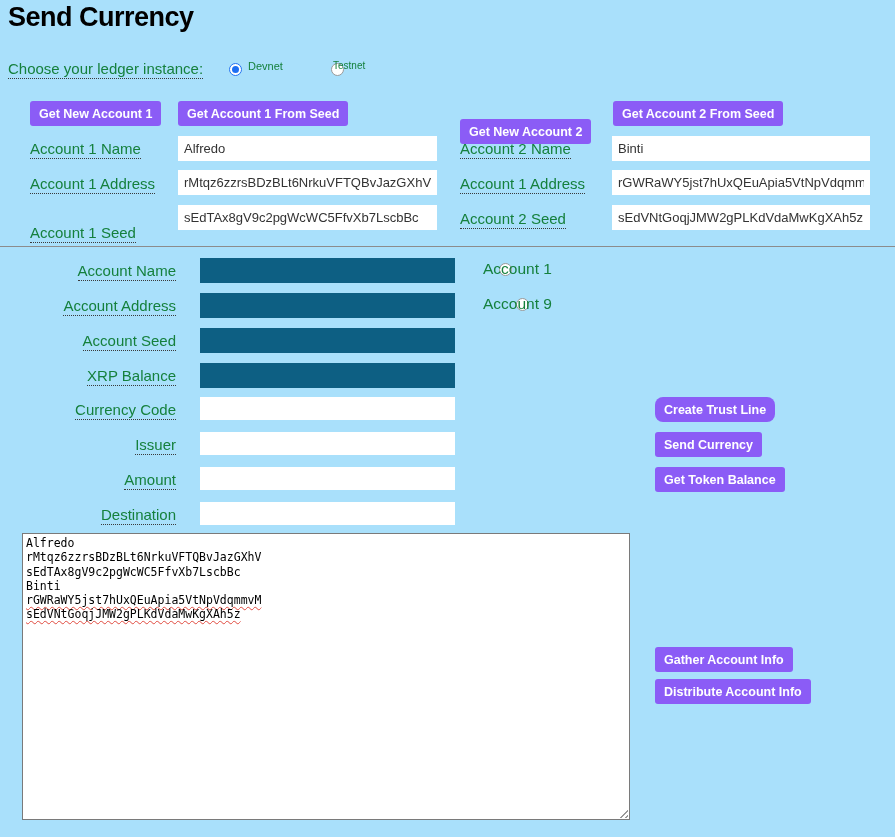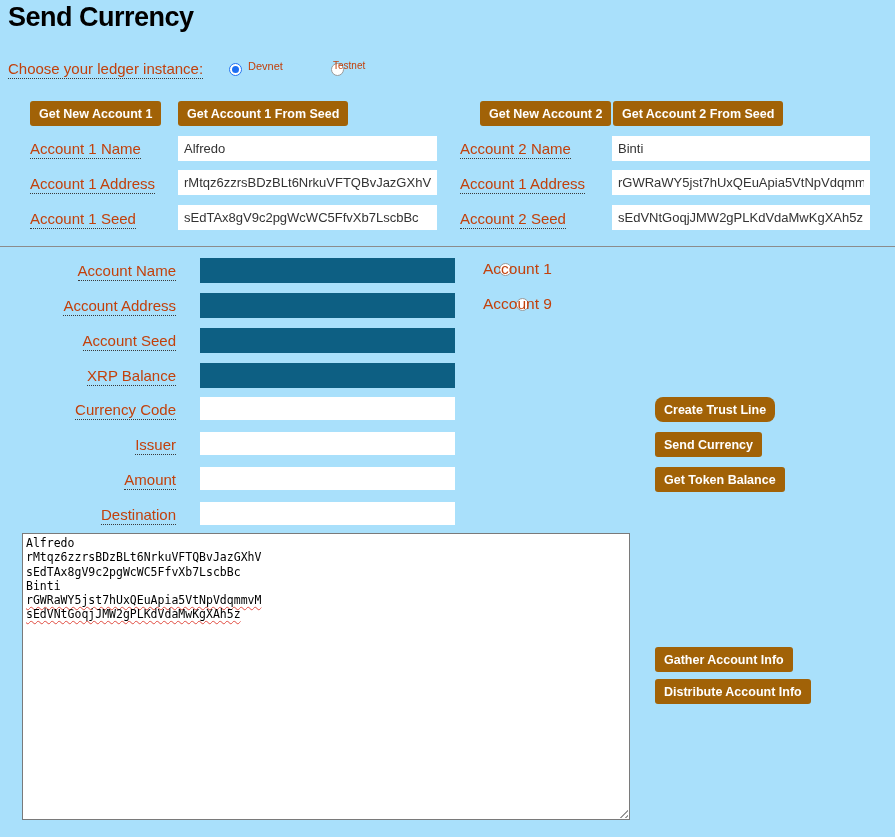--- a/index.html
+++ b/index.html
@@ -7,25 +7,25 @@
     width:895px;height:837px;position:relative;overflow:hidden;
     background:#a9e0fb;
     font-family:"Liberation Sans",sans-serif;
     -webkit-font-smoothing:antialiased;
   }
   .abs{position:absolute;}
   .page-title{
     left:8px;top:2px;font-size:27px;font-weight:bold;color:#000;
     letter-spacing:-0.5px;margin:0;
   }
-  .lbl{font-size:15px;color:#c2410c;white-space:nowrap;}
+  .lbl{font-size:15px;color:#15803d;white-space:nowrap;}
   .lbl .u{border-bottom:1px dotted #3a3a3a;padding-bottom:1px;}
   .right-lbl{text-align:right;width:168px;left:8px;}
   .btn{
-    background:#a16207;color:#fff;border:none;border-radius:3px;
+    background:#8b5cf6;color:#fff;border:none;border-radius:3px;
     font-family:"Liberation Sans",sans-serif;font-size:12.5px;font-weight:600;
     height:25px;padding:0 9px;white-space:nowrap;cursor:pointer;
     display:inline-flex;align-items:center;
   }
   .field{
     background:#ffffff;border:none;box-sizing:border-box;
     font-family:"Liberation Sans",sans-serif;font-size:13px;color:#333;
     padding:0 6px;outline:none;
   }
   .teal-field{background:#0d5f83;}
@@ -78,25 +78,25 @@
 
 <button class="abs btn" style="left:30px;top:101px;">Get New Account 1</button>
 <button class="abs btn" style="left:178px;top:101px;">Get Account 1 From Seed</button>
 
 <div class="abs lbl" style="left:30px;top:140px;"><span class="u">Account 1 Name</span></div>
 <input class="abs field" style="left: 178px; top: 136px; width: 259px; height: 25px;" value="Alfredo">
 
 <div class="abs lbl" style="left:30px;top:175px;"><span class="u">Account 1 Address</span></div>
 <input class="abs field" style="left: 178px; top: 170px; width: 259px; height: 25px;" value="rMtqz6zzrsBDzBLt6NrkuVFTQBvJazGXhV">
 
-<div class="abs lbl" style="left:30px;top:210px;"><span class="u">Account 1 Seed</span></div>
+<div class="abs lbl" style="left:30px;top:224px;"><span class="u">Account 1 Seed</span></div>
 <input class="abs field" style="left: 178px; top: 205px; width: 259px; height: 25px;" value="sEdTAx8gV9c2pgWcWC5FfvXb7LscbBc">
 
 
-<button class="abs btn" style="left:460px;top:101px;margin-left:20px;">Get New Account 2</button>
+<button class="abs btn" style="left:460px;top:119px;">Get New Account 2</button>
 <button class="abs btn" style="left:613px;top:101px;">Get Account 2 From Seed</button>
 
 <div class="abs lbl" style="left:460px;top:140px;"><span class="u">Account 2 Name</span></div>
 <input class="abs field" style="left: 612px; top: 136px; width: 258px; height: 25px;" value="Binti">
 
 <div class="abs lbl" style="left:460px;top:175px;"><span class="u">Account 1 Address</span></div>
 <input class="abs field" style="left: 612px; top: 170px; width: 258px; height: 25px;" value="rGWRaWY5jst7hUxQEuApia5VtNpVdqmmvM">
 
 <div class="abs lbl" style="left:460px;top:210px;text-align:center;"><span class="u">Account 2 Seed</span></div>
 <input class="abs field" style="left: 612px; top: 205px; width: 258px; height: 25px;" value="sEdVNtGoqjJMW2gPLKdVdaMwKgXAh5z">

